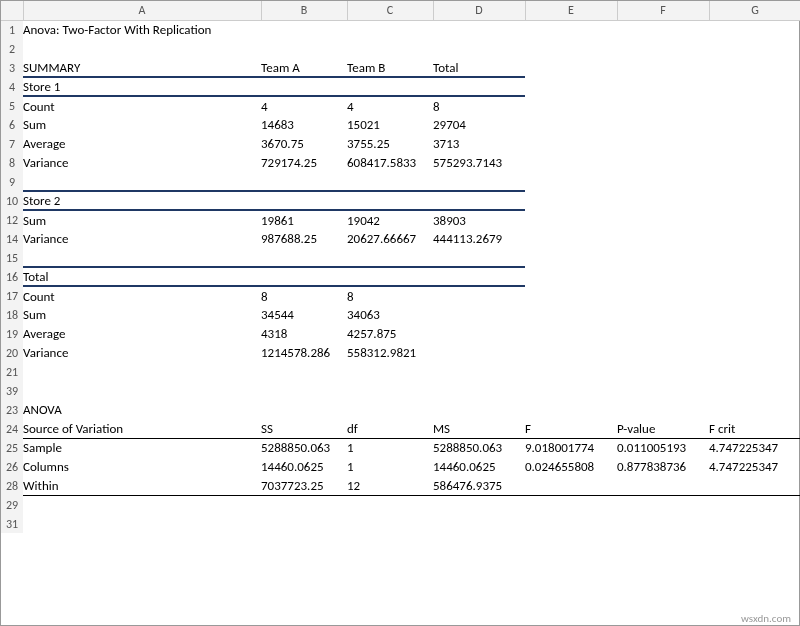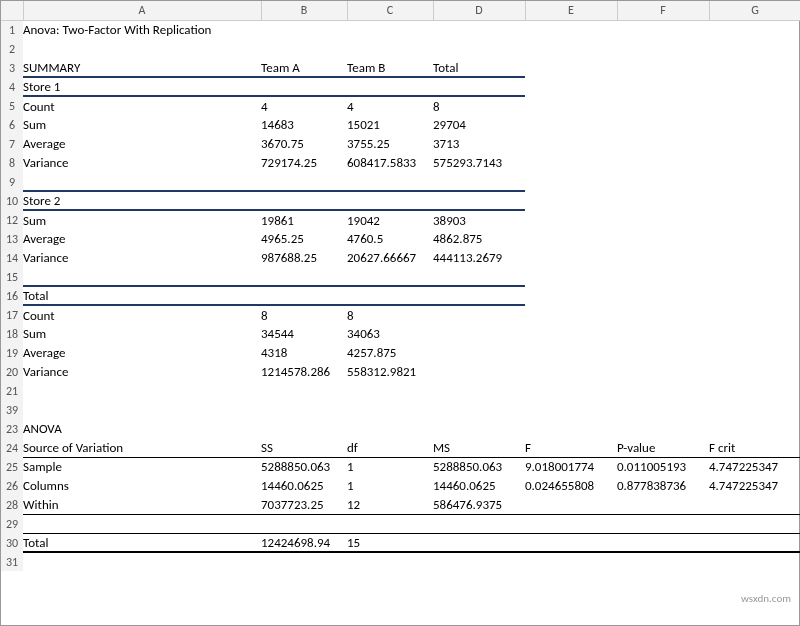--- a/index.html
+++ b/index.html
@@ -54,21 +54,21 @@
   .num { text-align: right; }
   .center { text-align: center; }
   .ital { }
   .sect-top td.range { border-top: 2px solid #1f3864; }
   .sect-bot td.range { border-bottom: 2px solid #1f3864; }
   .anova-hdr td.range { border-bottom: 1px solid #000; }
   .anova-last td.range { border-bottom: 1px solid #000; }
   .anova-total td.range { border-top: 1px solid #000; border-bottom: 2px solid #000; }
   .watermark {
     position: absolute;
-    bottom: 20px;
+    bottom: 0;
     right: 8px;
     font-size: 11px;
     color: #999;
   }
   
   col.c0 { width: 22px; }
   col.cA { width: 238px; }
   col.cB { width: 86px; }
   col.cC { width: 86px; }
   col.cD { width: 92px; }
@@ -205,30 +205,20 @@
           <td class="rowhdr">12</td>
     <td class="cell">Sum</td>
     <td class="cell num">19861</td>
     <td class="cell num">19042</td>
     <td class="cell num">38903</td>
     <td></td>
           <td></td>
           <td></td>
         </tr>
 
-  <tr>
-          <td class="rowhdr">13</td>
-    <td class="cell">Average</td>
-    <td class="cell num">4965.25</td>
-    <td class="cell num">4760.5</td>
-    <td class="cell num">4862.875</td>
-    <td></td>
-          <td></td>
-          <td></td>
-        </tr>
 
   <tr>
           <td class="rowhdr">14</td>
     <td class="cell">Variance</td>
     <td class="cell num">987688.25</td>
     <td class="cell num">20627.66667</td>
     <td class="cell num">444113.2679</td>
     <td></td>
           <td></td>
           <td></td>
@@ -352,30 +342,20 @@
     <td class="cell num range"></td>
     <td class="cell num range"></td>
     <td class="cell num range"></td>
         </tr>
 
   <tr>
           <td class="rowhdr">29</td>
           <td colspan="7"></td>
         </tr>
 
-  <tr class="anova-total">
-          <td class="rowhdr">30</td>
-    <td class="cell range">Total</td>
-    <td class="cell num range">12424698.94</td>
-    <td class="cell num range">15</td>
-    <td class="cell num range"></td>
-    <td class="cell num range"></td>
-    <td class="cell num range"></td>
-    <td class="cell num range"></td>
-        </tr>
 
   <tr>
           <td class="rowhdr">31</td>
           <td colspan="7"></td>
         </tr>
 </tbody>
     </table>
 <div class="watermark">wsxdn.com</div>
 </div>
 

